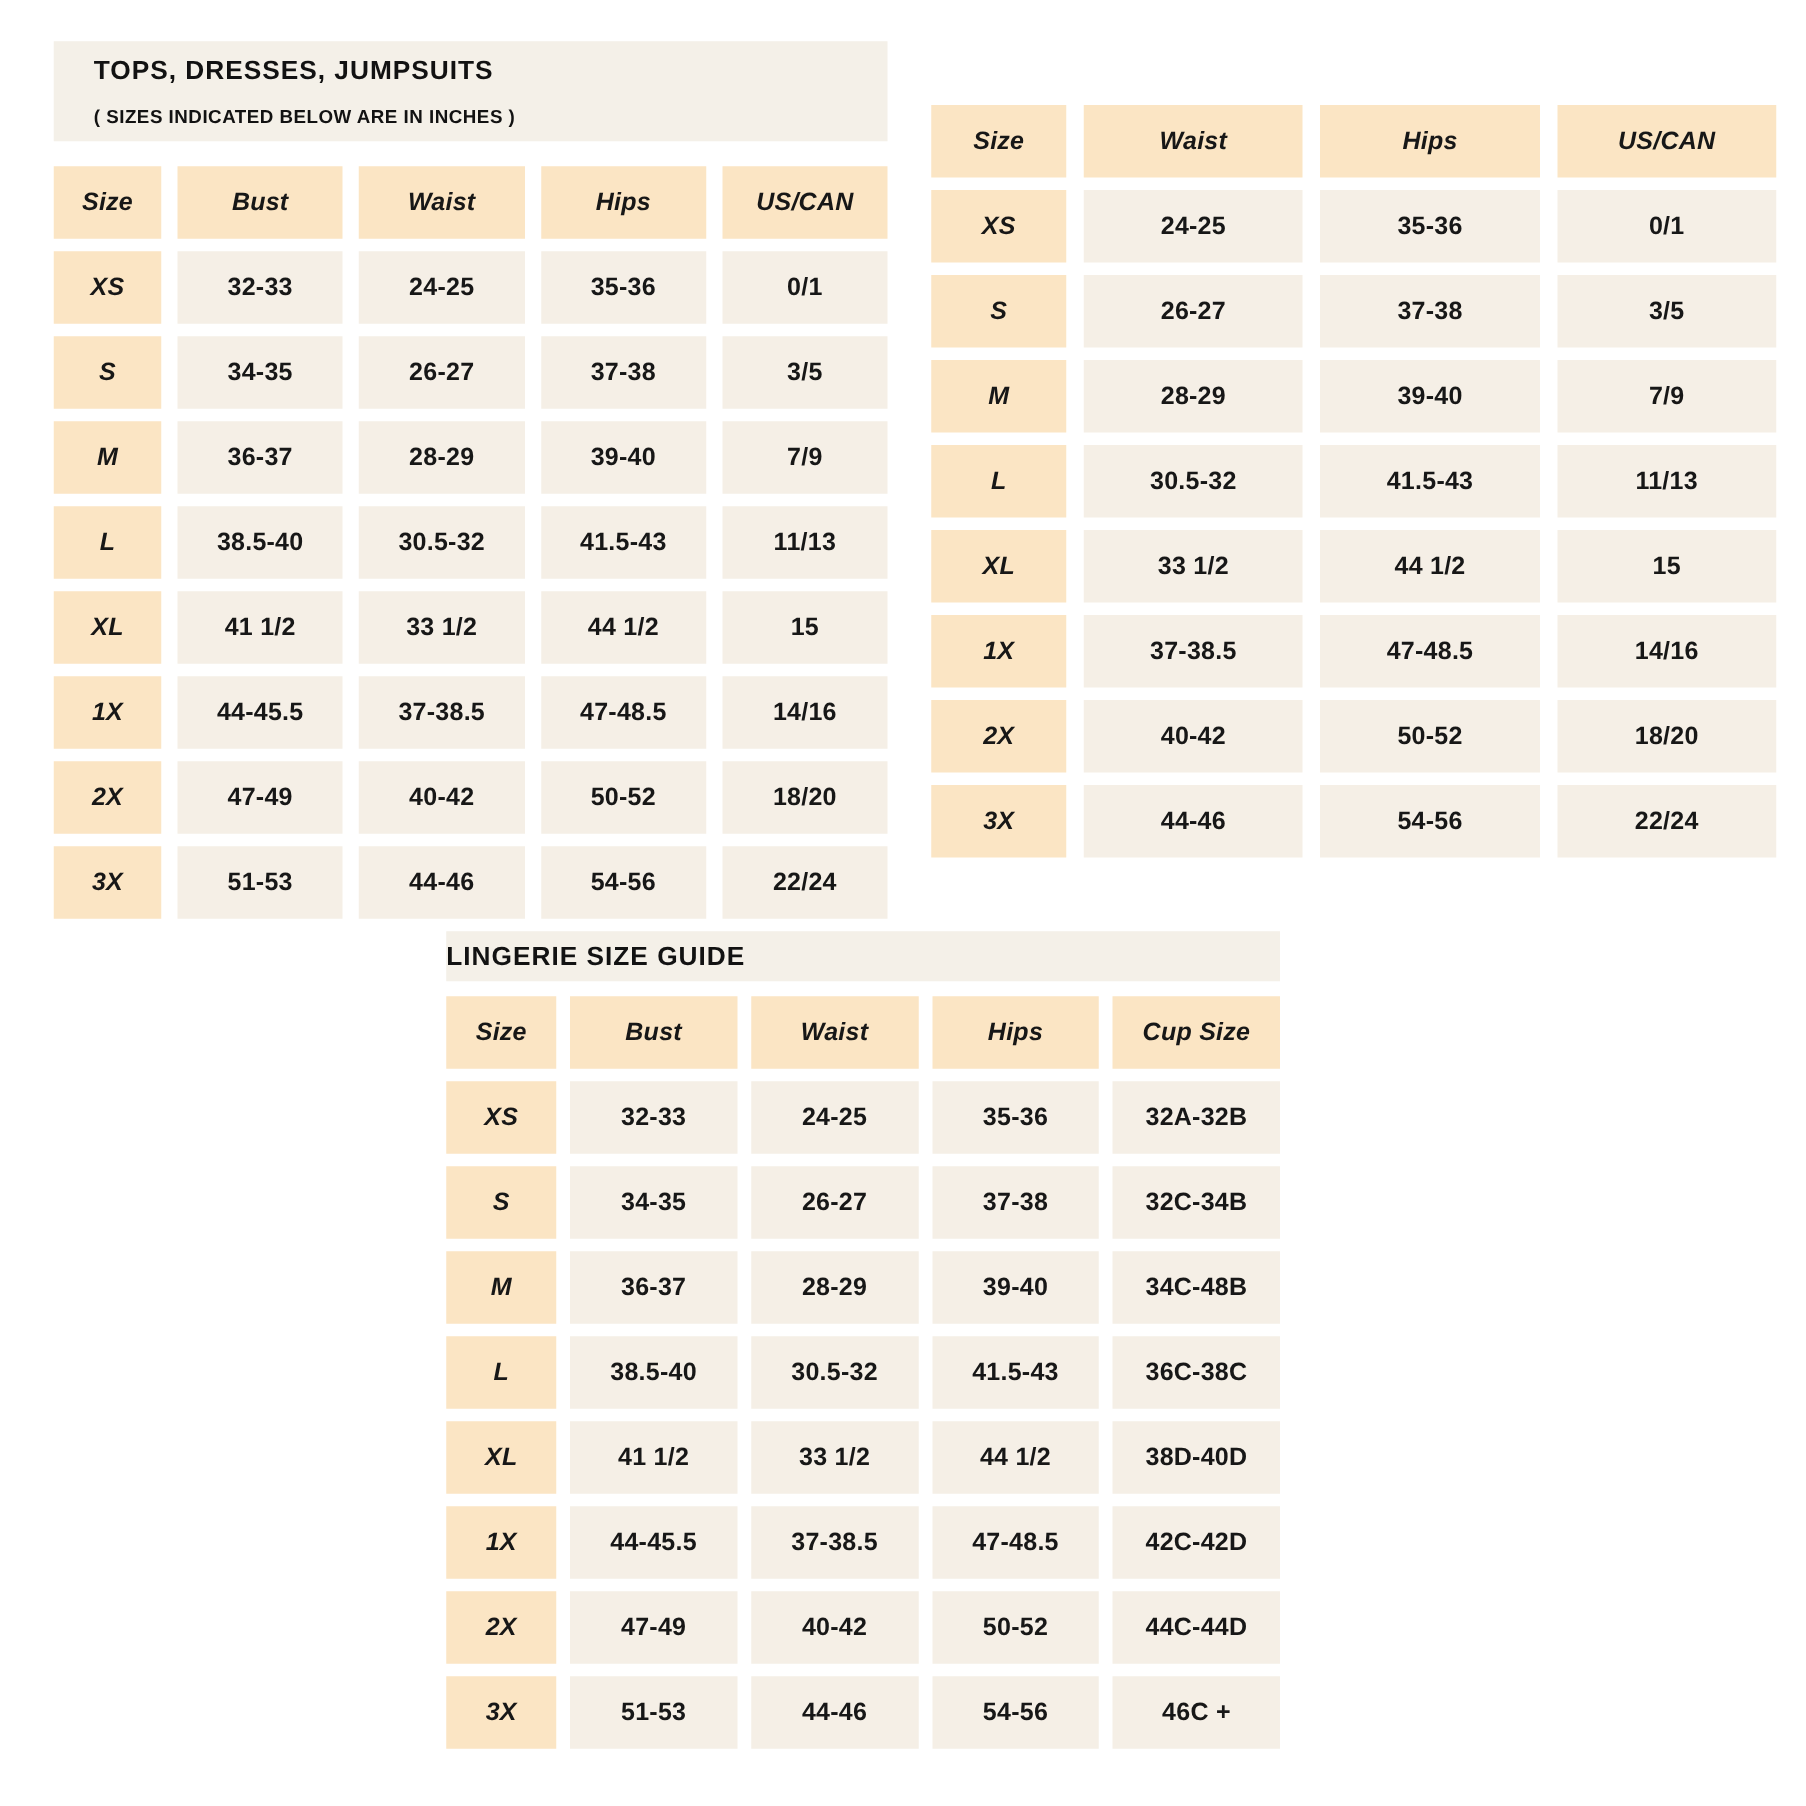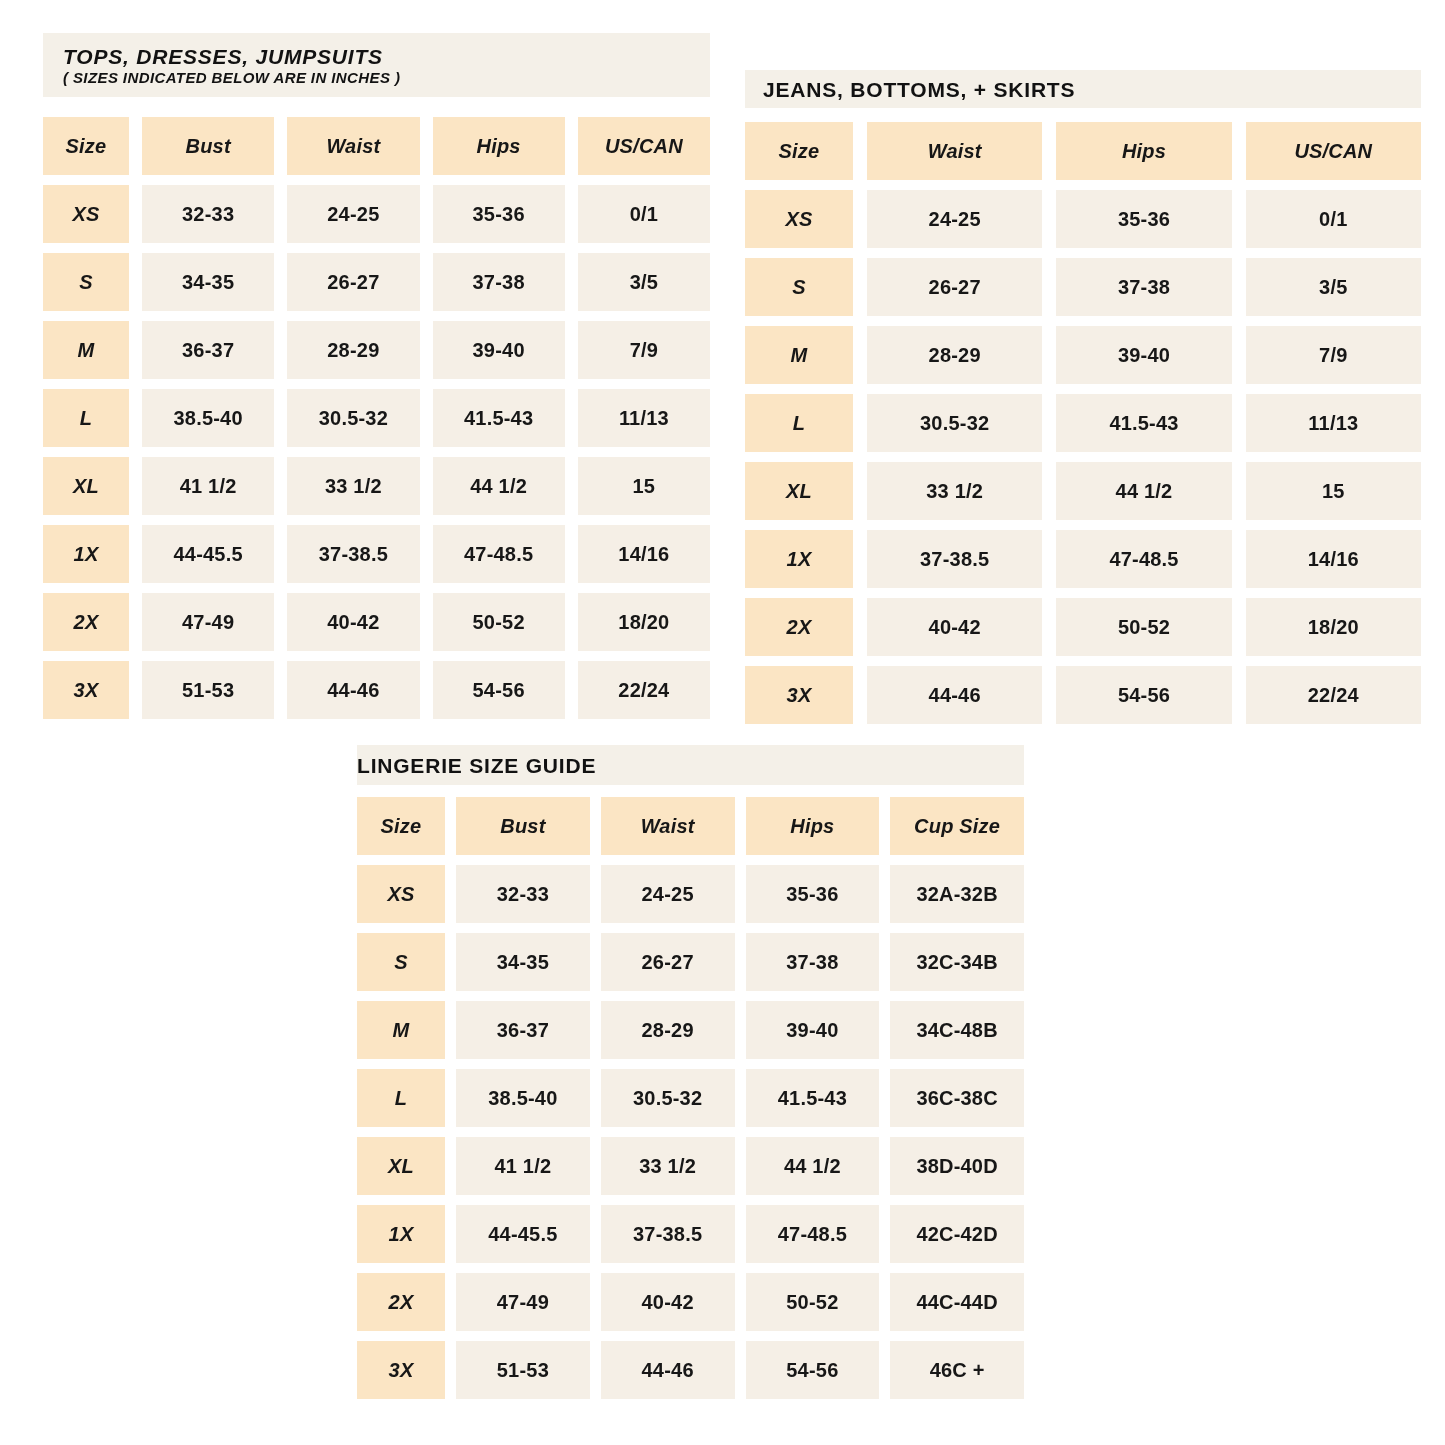--- a/index.html
+++ b/index.html
@@ -10,31 +10,31 @@
     -webkit-font-smoothing: antialiased;
   }
   .canvas { position: relative; width: 1445px; height: 1445px; overflow: hidden; }
 
   .size-table { position: absolute; }
   .t0 { left: 43px;  top: 33px;  width: 667px; }
   .t1 { left: 745px; top: 70px;  width: 676px; }
   .t2 { left: 357px; top: 745px; width: 667px; }
 
   .title-block { background: #f4f0e8; box-sizing: border-box; }
-  .t0 .title-block { padding: 11px 20px 10px 20px; font-style: italic; }
+  .t0 .title-block { padding: 11px 20px 10px 32px; }
   .t1 .title-block { height: 38px; display: flex; align-items: center; padding-left: 18px; }
   .t2 .title-block { height: 40px; display: flex; align-items: center; }
 
   .table-title {
     font-size: 21px; font-weight: bold; letter-spacing: 0.8px;
     line-height: 25px; color: #121212;
   }
   .table-subtitle {
     font-size: 15px; font-weight: bold; letter-spacing: 0.4px;
-    line-height: 18px; margin-top: 0; color: #121212;
+    line-height: 18px; margin-top: 16px; color: #121212;
   }
 
   .grid { display: grid; row-gap: 10px; }
   .t0 .grid { grid-template-columns: 86px repeat(4, 1fr);  column-gap: 13px; margin-top: 20px; }
   .t1 .grid { grid-template-columns: 108px repeat(3, 1fr); column-gap: 14px; margin-top: 14px; }
   .t2 .grid { grid-template-columns: 88px repeat(4, 1fr);  column-gap: 11px; margin-top: 12px; }
 
   .cell {
     height: 58px;
     display: flex; align-items: center; justify-content: center;
@@ -97,23 +97,20 @@
         <div class="cell">18/20</div>
         <div class="cell peach">3X</div>
         <div class="cell">51-53</div>
         <div class="cell">44-46</div>
         <div class="cell">54-56</div>
         <div class="cell">22/24</div>
       </div>
   </section>
 
   <section class="size-table t1">
-    <div class="title-block">
-      <div class="table-title">JEANS, BOTTOMS, + SKIRTS</div>
-    </div>
     <div class="grid">
         <div class="cell peach">Size</div>
         <div class="cell peach">Waist</div>
         <div class="cell peach">Hips</div>
         <div class="cell peach">US/CAN</div>
         <div class="cell peach">XS</div>
         <div class="cell">24-25</div>
         <div class="cell">35-36</div>
         <div class="cell">0/1</div>
         <div class="cell peach">S</div>

